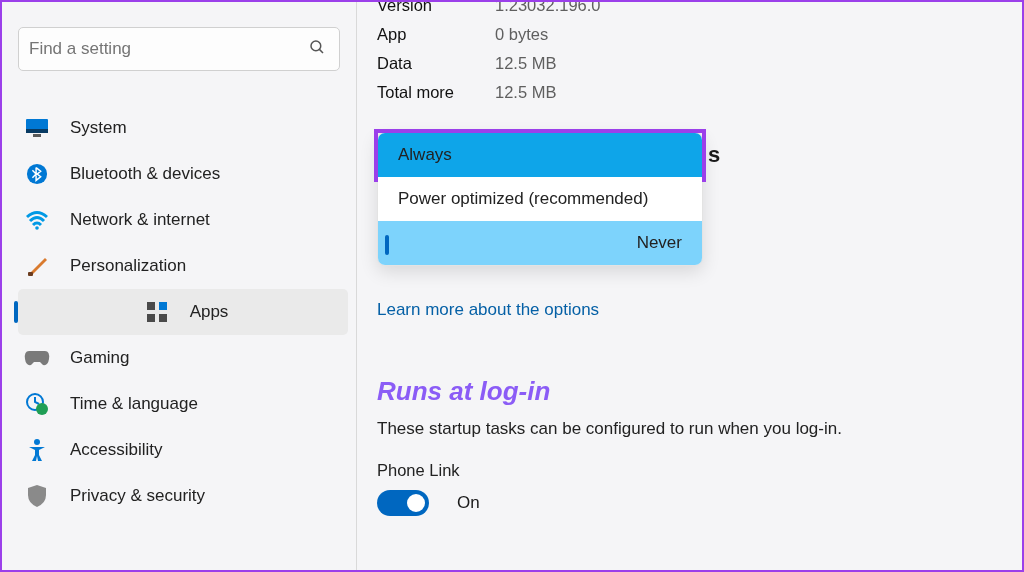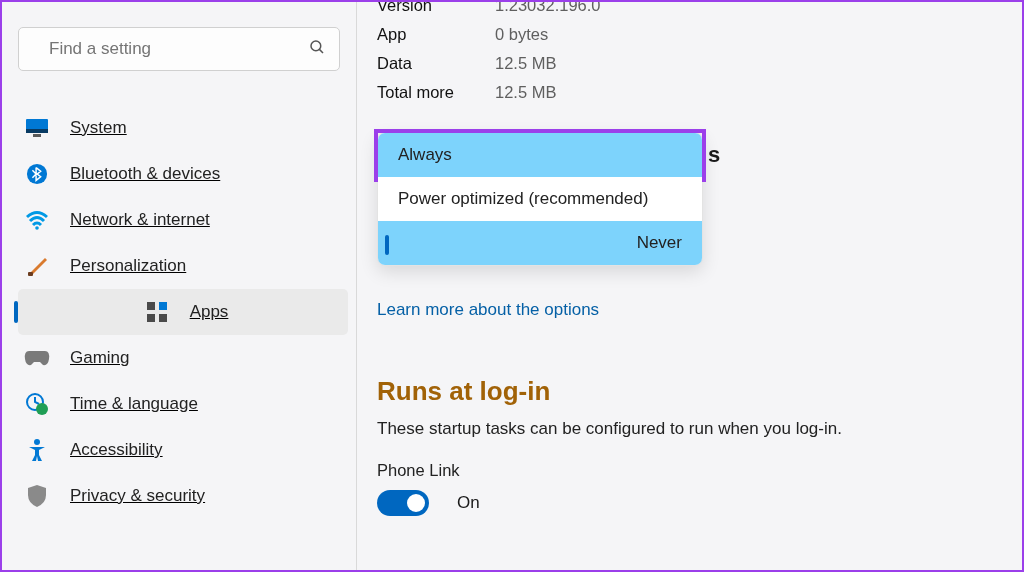--- a/index.html
+++ b/index.html
@@ -29,21 +29,21 @@
     width: 322px;
     height: 44px;
     margin-bottom: 34px;
   }
   .search-box input {
     width: 100%;
     height: 100%;
     border: 1px solid #d0d0d0;
     border-radius: 5px;
     background: #fdfdfd;
-    padding: 0 44px 0 30px;
+    padding: 0 44px 0 10px;
     font-size: 17px;
     color: #616161;
     outline: none;
   }
   .search-box .search-icon {
     position: absolute;
     right: 14px;
     top: 50%;
     transform: translateY(-50%);
     color: #555;
@@ -51,21 +51,20 @@
   .nav { list-style: none; }
   .nav-item {
     display: flex;
     align-items: center;
     height: 46px;
     padding-left: 6px;
     border-radius: 5px;
     margin-bottom: 0px;
     cursor: pointer;
     position: relative;
-    text-decoration: underline;
   }
   .nav-item.selected {
     background: #eaeaea;
     justify-content: center;
   }
   .nav-item.selected::before{
     content:"";
     position:absolute;
     left:-4px;
     top:12px;
@@ -126,21 +125,21 @@
   }
   .dropdown-item{
     padding:12px 20px;
     font-size:17px;
     color:#222;
     cursor:pointer;
     position:relative;
     background:#fff;
   }
   .dropdown-item:first-child{
-    background:#7dd3fc;
+    background:#0ea5e9;
   }
   .dropdown-item.current{
     background:#7dd3fc;
     text-align:right;
   }
   .dropdown-item.current::before{
     content:"";
     position:absolute;
     left:7px;
     top:14px;
@@ -172,21 +171,22 @@
     margin-top:34px;
     color:#0560a6;
     font-size:17px;
     cursor:pointer;
   }
 
   .section-heading{
     margin-top:56px;
     font-size:26px;
     font-weight:600;
-    color:#a16207;
+    color:#8b5cf6;
+    font-style:italic;
   }
   .section-desc{
     margin-top:12px;
     font-size:17px;
     color:#222;
   }
   .task-label{
     margin-top:22px;
     font-size:16.5px;
     color:#222;

